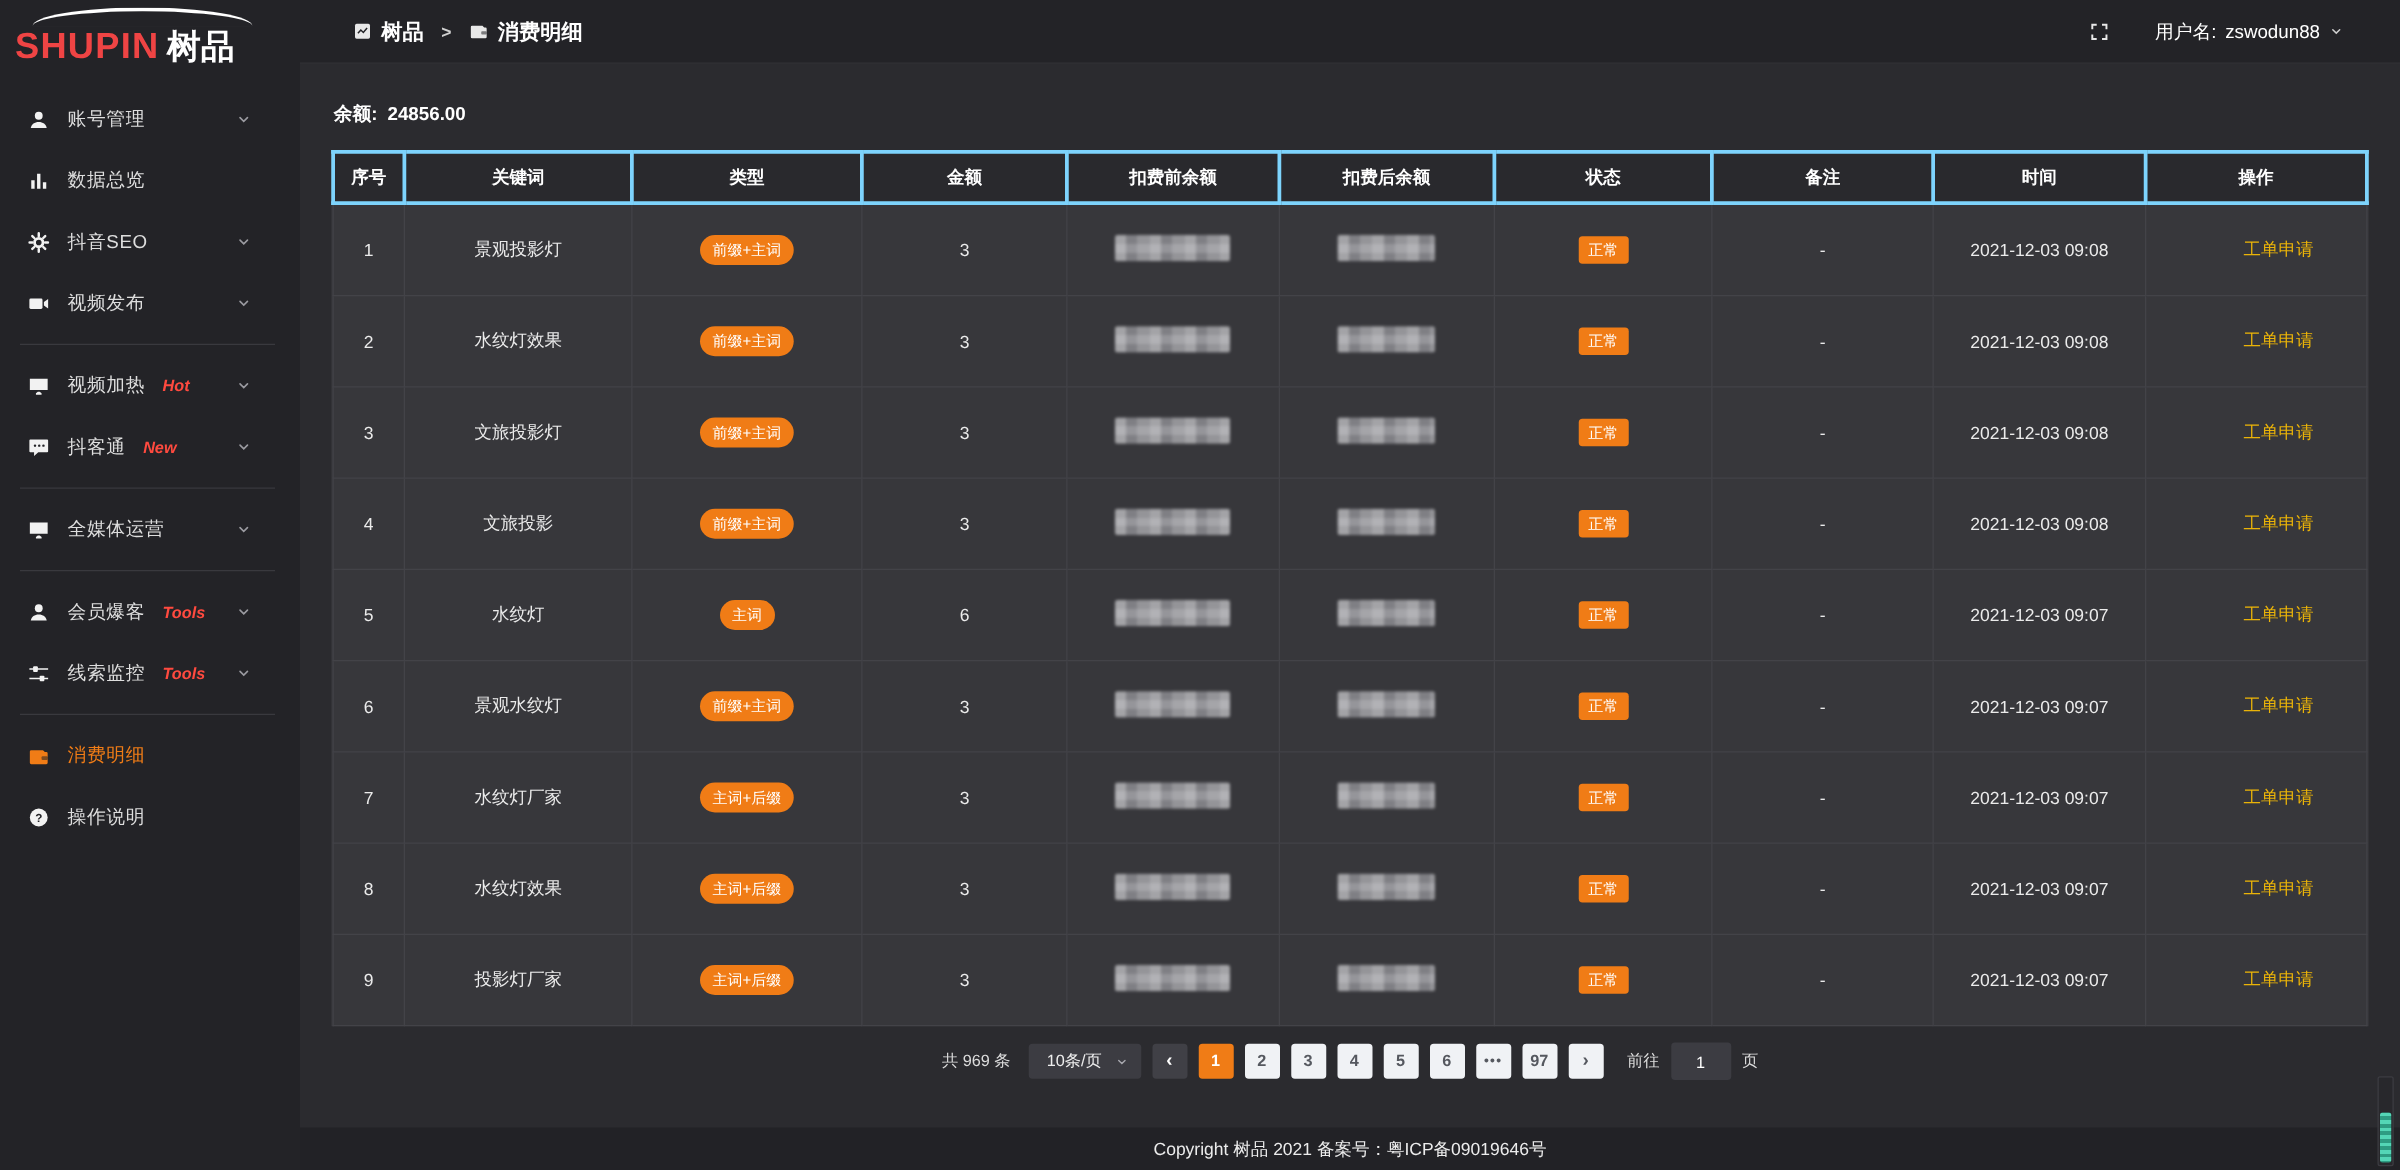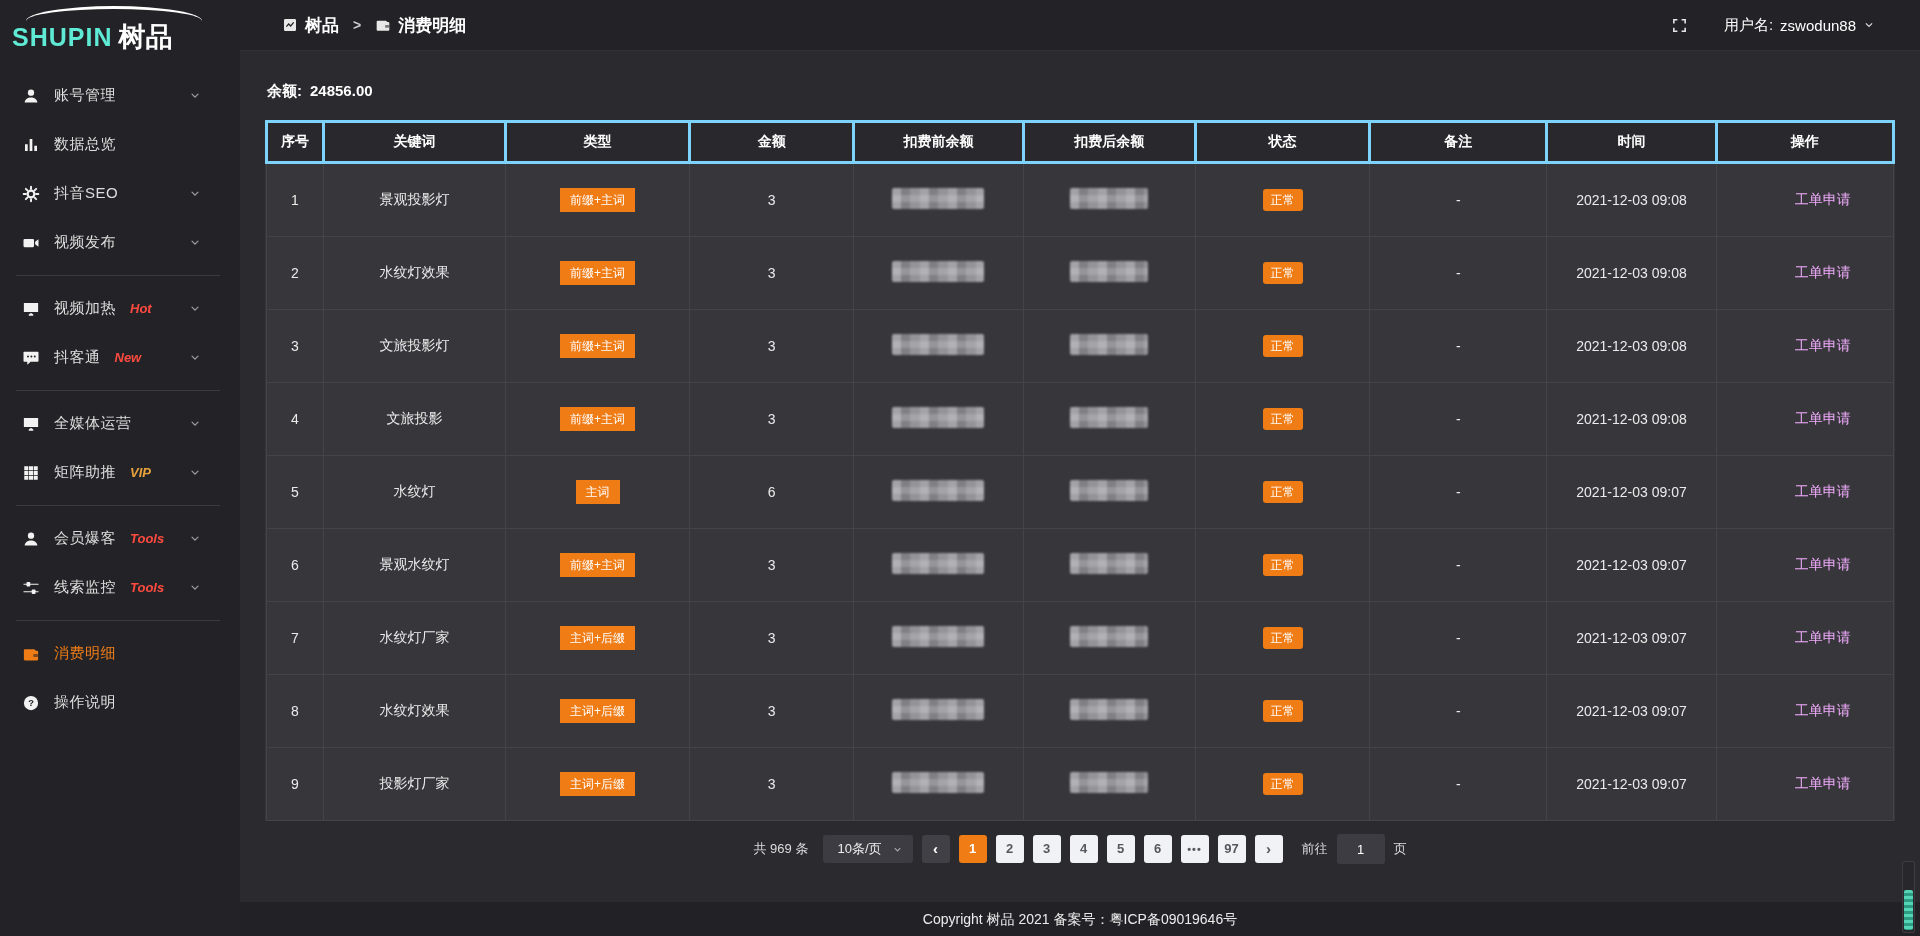--- a/index.html
+++ b/index.html
@@ -4,21 +4,21 @@
 <style>
   html,body{margin:0;padding:0;overflow:hidden;}
   body{width:1920px;height:936px;background:#2b2b2f;font-family:"Liberation Sans","DejaVu Sans",sans-serif;color:#e8e8e8;}
   .app{position:relative;width:1920px;height:936px;overflow:hidden;}
 
   
   .sidebar{position:absolute;left:0;top:0;bottom:0;width:240px;background:#232327;z-index:2;}
   .logo{padding:6px 10px 2px 12px;cursor:pointer;}
   .logo-arc{width:176px;height:12px;margin-left:14px;border-top:3px solid #fff;border-radius:50%/100% 100% 0 0;}
   .logo-text{display:flex;align-items:baseline;gap:6px;margin-top:-2px;}
-  .logo-text .latin{font-size:25px;font-weight:800;letter-spacing:1px;color:#5eead4;}
+  .logo-text .latin{font-size:29px;font-weight:800;letter-spacing:1px;color:#ef4444;}
   .logo-text .cjk{font-size:27px;font-weight:800;color:#fff;}
   nav{display:block;margin-top:14px;}
   .nav-item{display:flex;align-items:center;height:49px;padding:0 22px 0 22px;color:#dedede;font-size:15px;cursor:pointer;}
   .nav-item .icon{width:18px;height:18px;margin-right:14px;flex:0 0 18px;color:#f2f2f2;}
   .nav-item .nav-label{letter-spacing:.5px;}
   .nav-item.active{color:#f07c16;}
   .nav-item.active .icon{color:#f07c16;}
   .nav-badge{font-style:italic;font-weight:700;font-size:13px;margin-left:14px;}
   .nav-item .chev{margin-left:auto;width:13px;height:13px;color:#9a9aa0;}
   .nav-divider{height:1px;background:#39393e;margin:8px 20px 8px 16px;}
@@ -37,29 +37,29 @@
   .user .chev{width:12px;height:12px;color:#cfcfcf;}
 
   
   .content{padding:0 25px 0 25px;}
   .balance{margin:31px 0 19px 2px;font-size:15px;font-weight:700;color:#fff;}
   .balance-value{margin-left:8px;}
 
   table.data-table{width:100%;border-collapse:collapse;table-layout:fixed;background:#37373b;}
   .data-table th{height:36px;background:#29292d;color:#fff;font-size:14px;font-weight:700;border:3px solid #7dd3fc;}
   .data-table td{height:70px;border:1px solid #434348;text-align:center;font-size:14px;color:#ebebeb;}
-  .badge{display:inline-block;background:#f07c16;color:#fff;border-radius:0;line-height:1;}
+  .badge{display:inline-block;background:#f07c16;color:#fff;border-radius:12px;line-height:1;}
   .type-badge{font-size:12px;padding:6px 10px;}
   .status-badge{font-size:12px;padding:5px 8px;border-radius:3px;}
   .blur-block{display:inline-block;width:92px;height:21px;border-radius:2px;opacity:.88;filter:blur(1.3px);
     background:
       repeating-linear-gradient(90deg,rgba(255,255,255,.40) 0 9px,rgba(255,255,255,.08) 9px 18px,rgba(255,255,255,.26) 18px 28px),
       repeating-linear-gradient(0deg,#808086 0 7px,#9b9ba1 7px 14px);}
   td .blur-narrow{width:78px;}
-  .action-link{color:#f0abfc;cursor:pointer;text-decoration:none;font-size:14px;margin-left:36px;}
+  .action-link{color:#eab308;cursor:pointer;text-decoration:none;font-size:14px;margin-left:36px;}
 
   
   .pagination{margin-top:13px;display:flex;align-items:center;justify-content:center;gap:9px;font-size:13px;color:#dcdcdc;}
   .pg-total{margin-right:6px;font-size:13px;}
   .pg-select{display:flex;align-items:center;gap:10px;background:#3c3c42;border-radius:3px;height:28px;padding:0 10px 0 14px;cursor:pointer;color:#eee;}
   .pg-select .chev{width:11px;height:11px;color:#a8a8ae;}
   .pg-btn{display:inline-block;min-width:28px;height:28px;line-height:28px;text-align:center;border:none;border-radius:3px;
     background:#f0f2f5;color:#55585f;font-size:13px;font-weight:700;cursor:pointer;padding:0;font-family:inherit;}
   .pg-btn.prev{background:#404046;color:#fff;font-size:15px;}
   .pg-btn.next{font-size:15px;}
@@ -179,34 +179,20 @@
         </div>
         <div class="nav-divider"></div>
         <div class="nav-item">
           <span class="icon ">
             <svg viewBox="0 0 24 24" fill="currentColor">
               <path d="M2.5 4h19v12h-19z"></path>
               <path d="M9 21h6v-1.6l-2-1.6h-2l-2 1.6z"></path>
             </svg>
           </span>
           <span class="nav-label">全媒体运营</span>
-          <span class="icon chev">
-            <svg viewBox="0 0 24 24" fill="none" stroke="currentColor" stroke-width="2.4" stroke-linecap="round">
-              <path d="M6.5 9.5L12 15l5.5-5.5"></path>
-            </svg>
-          </span>
-        </div>
-        <div class="nav-item">
-          <span class="icon ">
-            <svg viewBox="0 0 24 24" fill="currentColor">
-              <path d="M3 3h5.4v5.4H3zM9.3 3h5.4v5.4H9.3zM15.6 3H21v5.4h-5.4zM3 9.3h5.4v5.4H3zM9.3 9.3h5.4v5.4H9.3zM15.6 9.3H21v5.4h-5.4zM3 15.6h5.4V21H3zM9.3 15.6h5.4V21H9.3zM15.6 15.6H21V21h-5.4z"></path>
-            </svg>
-          </span>
-          <span class="nav-label">矩阵助推</span>
-          <span class="nav-badge" style="color:#e8a33d">VIP</span>
           <span class="icon chev">
             <svg viewBox="0 0 24 24" fill="none" stroke="currentColor" stroke-width="2.4" stroke-linecap="round">
               <path d="M6.5 9.5L12 15l5.5-5.5"></path>
             </svg>
           </span>
         </div>
         <div class="nav-divider"></div>
         <div class="nav-item">
           <span class="icon ">
             <svg viewBox="0 0 24 24" fill="currentColor">

